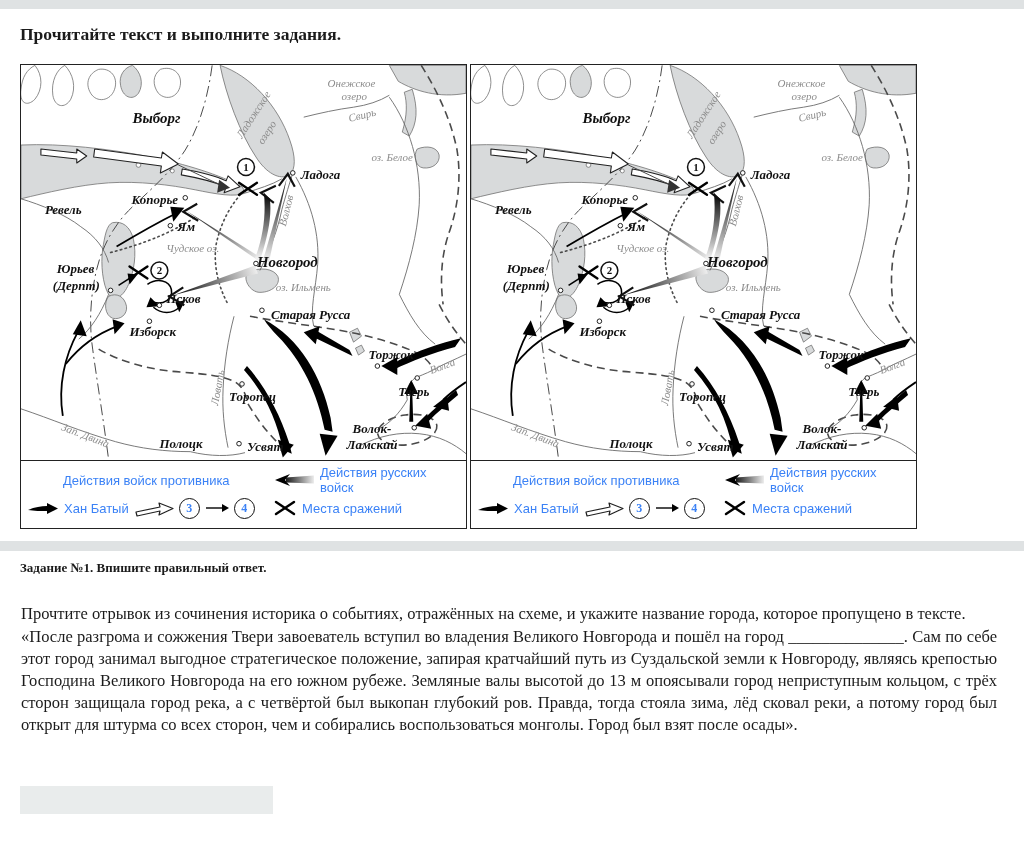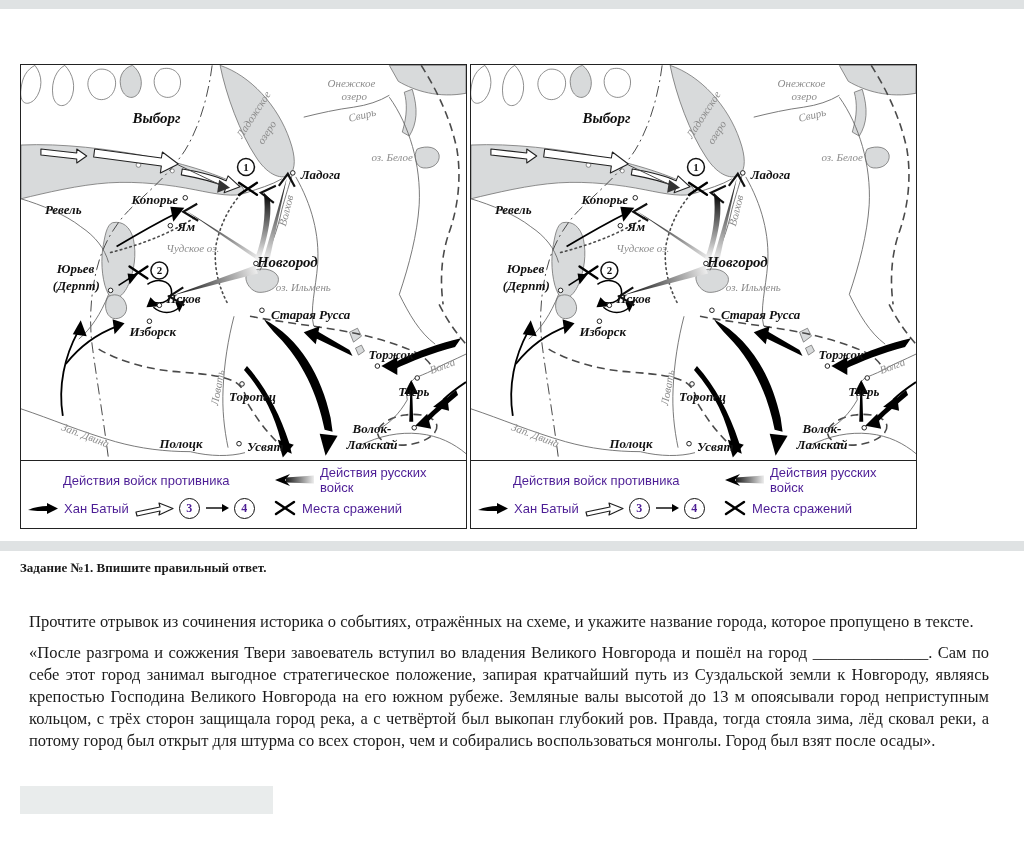--- a/index.html
+++ b/index.html
@@ -4,55 +4,56 @@
 <style>
   html,body{margin:0;padding:0;background:#fff;}
   #page{position:relative;width:1024px;height:861px;background:#fff;overflow:hidden;
         font-family:"Liberation Serif",serif;color:#1b1b1b;}
   .topbar{position:absolute;left:0;top:0;width:1024px;height:9px;background:#dfe2e3;}
   .midbar{position:absolute;left:0;top:541px;width:1024px;height:10px;background:#dfe2e3;}
   .h-instr{position:absolute;left:20px;top:24px;font-size:17.5px;font-weight:bold;}
   .h-task{position:absolute;left:20px;top:560px;font-size:13px;font-weight:bold;}
   .text-block{position:absolute;left:20px;top:602px;width:978px;font-size:16.5px;
               line-height:22px;text-align:justify;}
-  .text-block p{margin:9px;}
+  .text-block p{margin:1px;}
   .answer-box{position:absolute;left:20px;top:786px;width:253px;height:28px;background:#e9ecec;
               border:none;outline:none;font:16px "Liberation Serif",serif;padding:0 6px;box-sizing:border-box;}
   #maps .map-panel{position:absolute;top:64px;width:447px;height:465px;border:1px solid #222;
                    background:#fff;box-sizing:border-box;}
   #maps .map-panel:nth-child(1){left:20px;}
   #maps .map-panel:nth-child(2){left:470px;}
   .map-svg{display:block;width:445px;height:395px;}
   .lbl-city{font:italic bold 13px "Liberation Serif",serif;fill:#111;}
   .lbl-city.lg{font-size:15px;}
   .lbl-water{font:italic 11px "Liberation Serif",serif;fill:#8c8c8c;}
   .geo{fill:none;stroke:#4a4a4a;stroke-width:1;}
   .water{fill:#d8dadb;stroke:#707070;stroke-width:.8;}
   .landblob{fill:#fff;stroke:#707070;stroke-width:.8;}
   .dashdot{stroke-dasharray:11 4 2 4;}
   .dash{stroke-dasharray:8 5;stroke-width:1.6;}
   .dot{stroke-dasharray:1.6 3.4;stroke-linecap:round;stroke-width:1.6;}
   .river{fill:none;stroke:#6a6a6a;stroke-width:.9;}
   .xmark{stroke:#000;stroke-width:2.4;stroke-linecap:round;}
   .legend{border-top:1px solid #222;height:68px;box-sizing:border-box;padding:4px 6px 0 6px;
-          font-family:"Liberation Sans",sans-serif;font-size:13px;color:#4c1d95;}
+          font-family:"Liberation Sans",sans-serif;font-size:13px;color:#3b82f6;}
   .lg-row{display:grid;grid-template-columns:246px 187px;align-items:center;}
   .lg-row:nth-child(1){height:26px;}
   .lg-row:nth-child(2){height:34px;}
   .lg-cell{display:flex;align-items:center;gap:5px;}
   .lg-cell.l1{padding-left:36px;}
   .circ{width:19px;height:19px;border:1.6px solid #111;border-radius:50%;display:inline-flex;
         align-items:center;justify-content:center;font:bold 12px "Liberation Serif",serif;background:#fff;flex:0 0 auto;}
   .ic{flex:0 0 auto;}
 </style>
 </head>
 <body>
 
 <div id="page">
   <div class="topbar"></div>
+  <div class="h-instr">Прочитайте текст и выполните задания.</div>
 
   <div id="maps">
   <div class="map-panel">
     <svg class="map-svg" viewBox="0 0 447 396">
       <defs>
         <linearGradient id="rg1" gradientUnits="userSpaceOnUse" x1="166" y1="146" x2="240" y2="196">
           <stop offset="0" stop-color="#000"></stop>
               <stop offset="1" stop-color="#f2f2f2"></stop>
         </linearGradient>
         <linearGradient id="rg2" gradientUnits="userSpaceOnUse" x1="246" y1="128" x2="246" y2="194">

